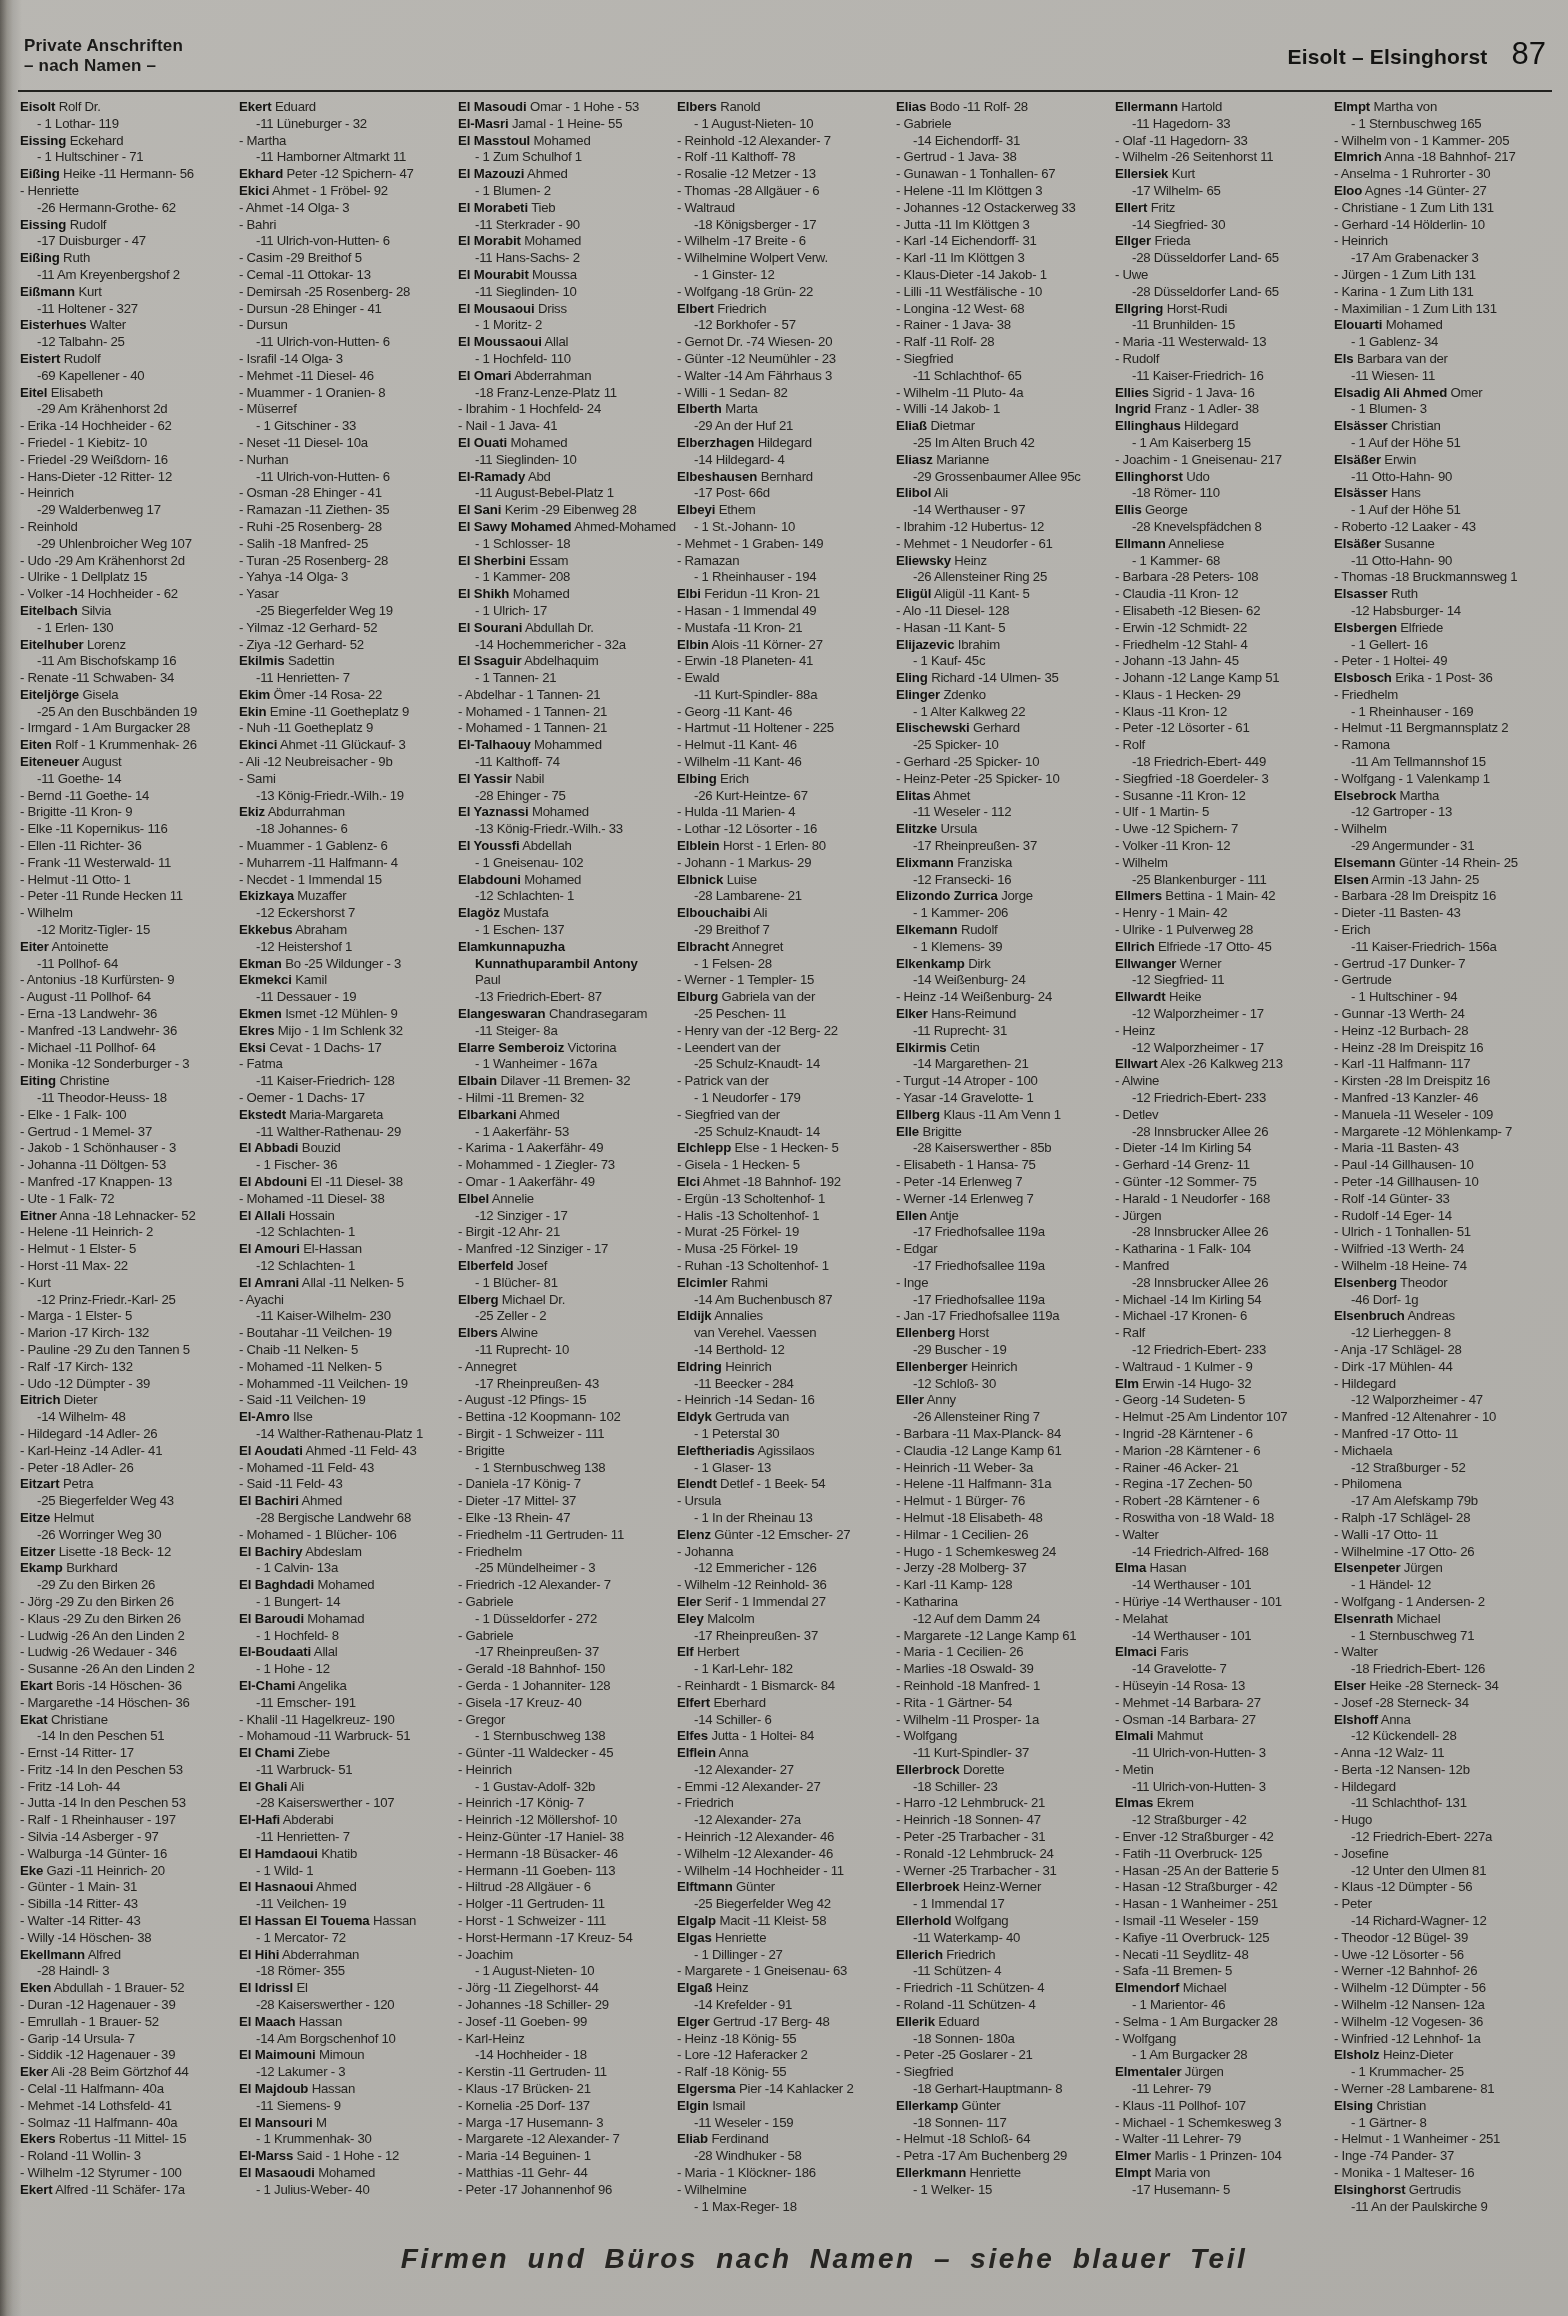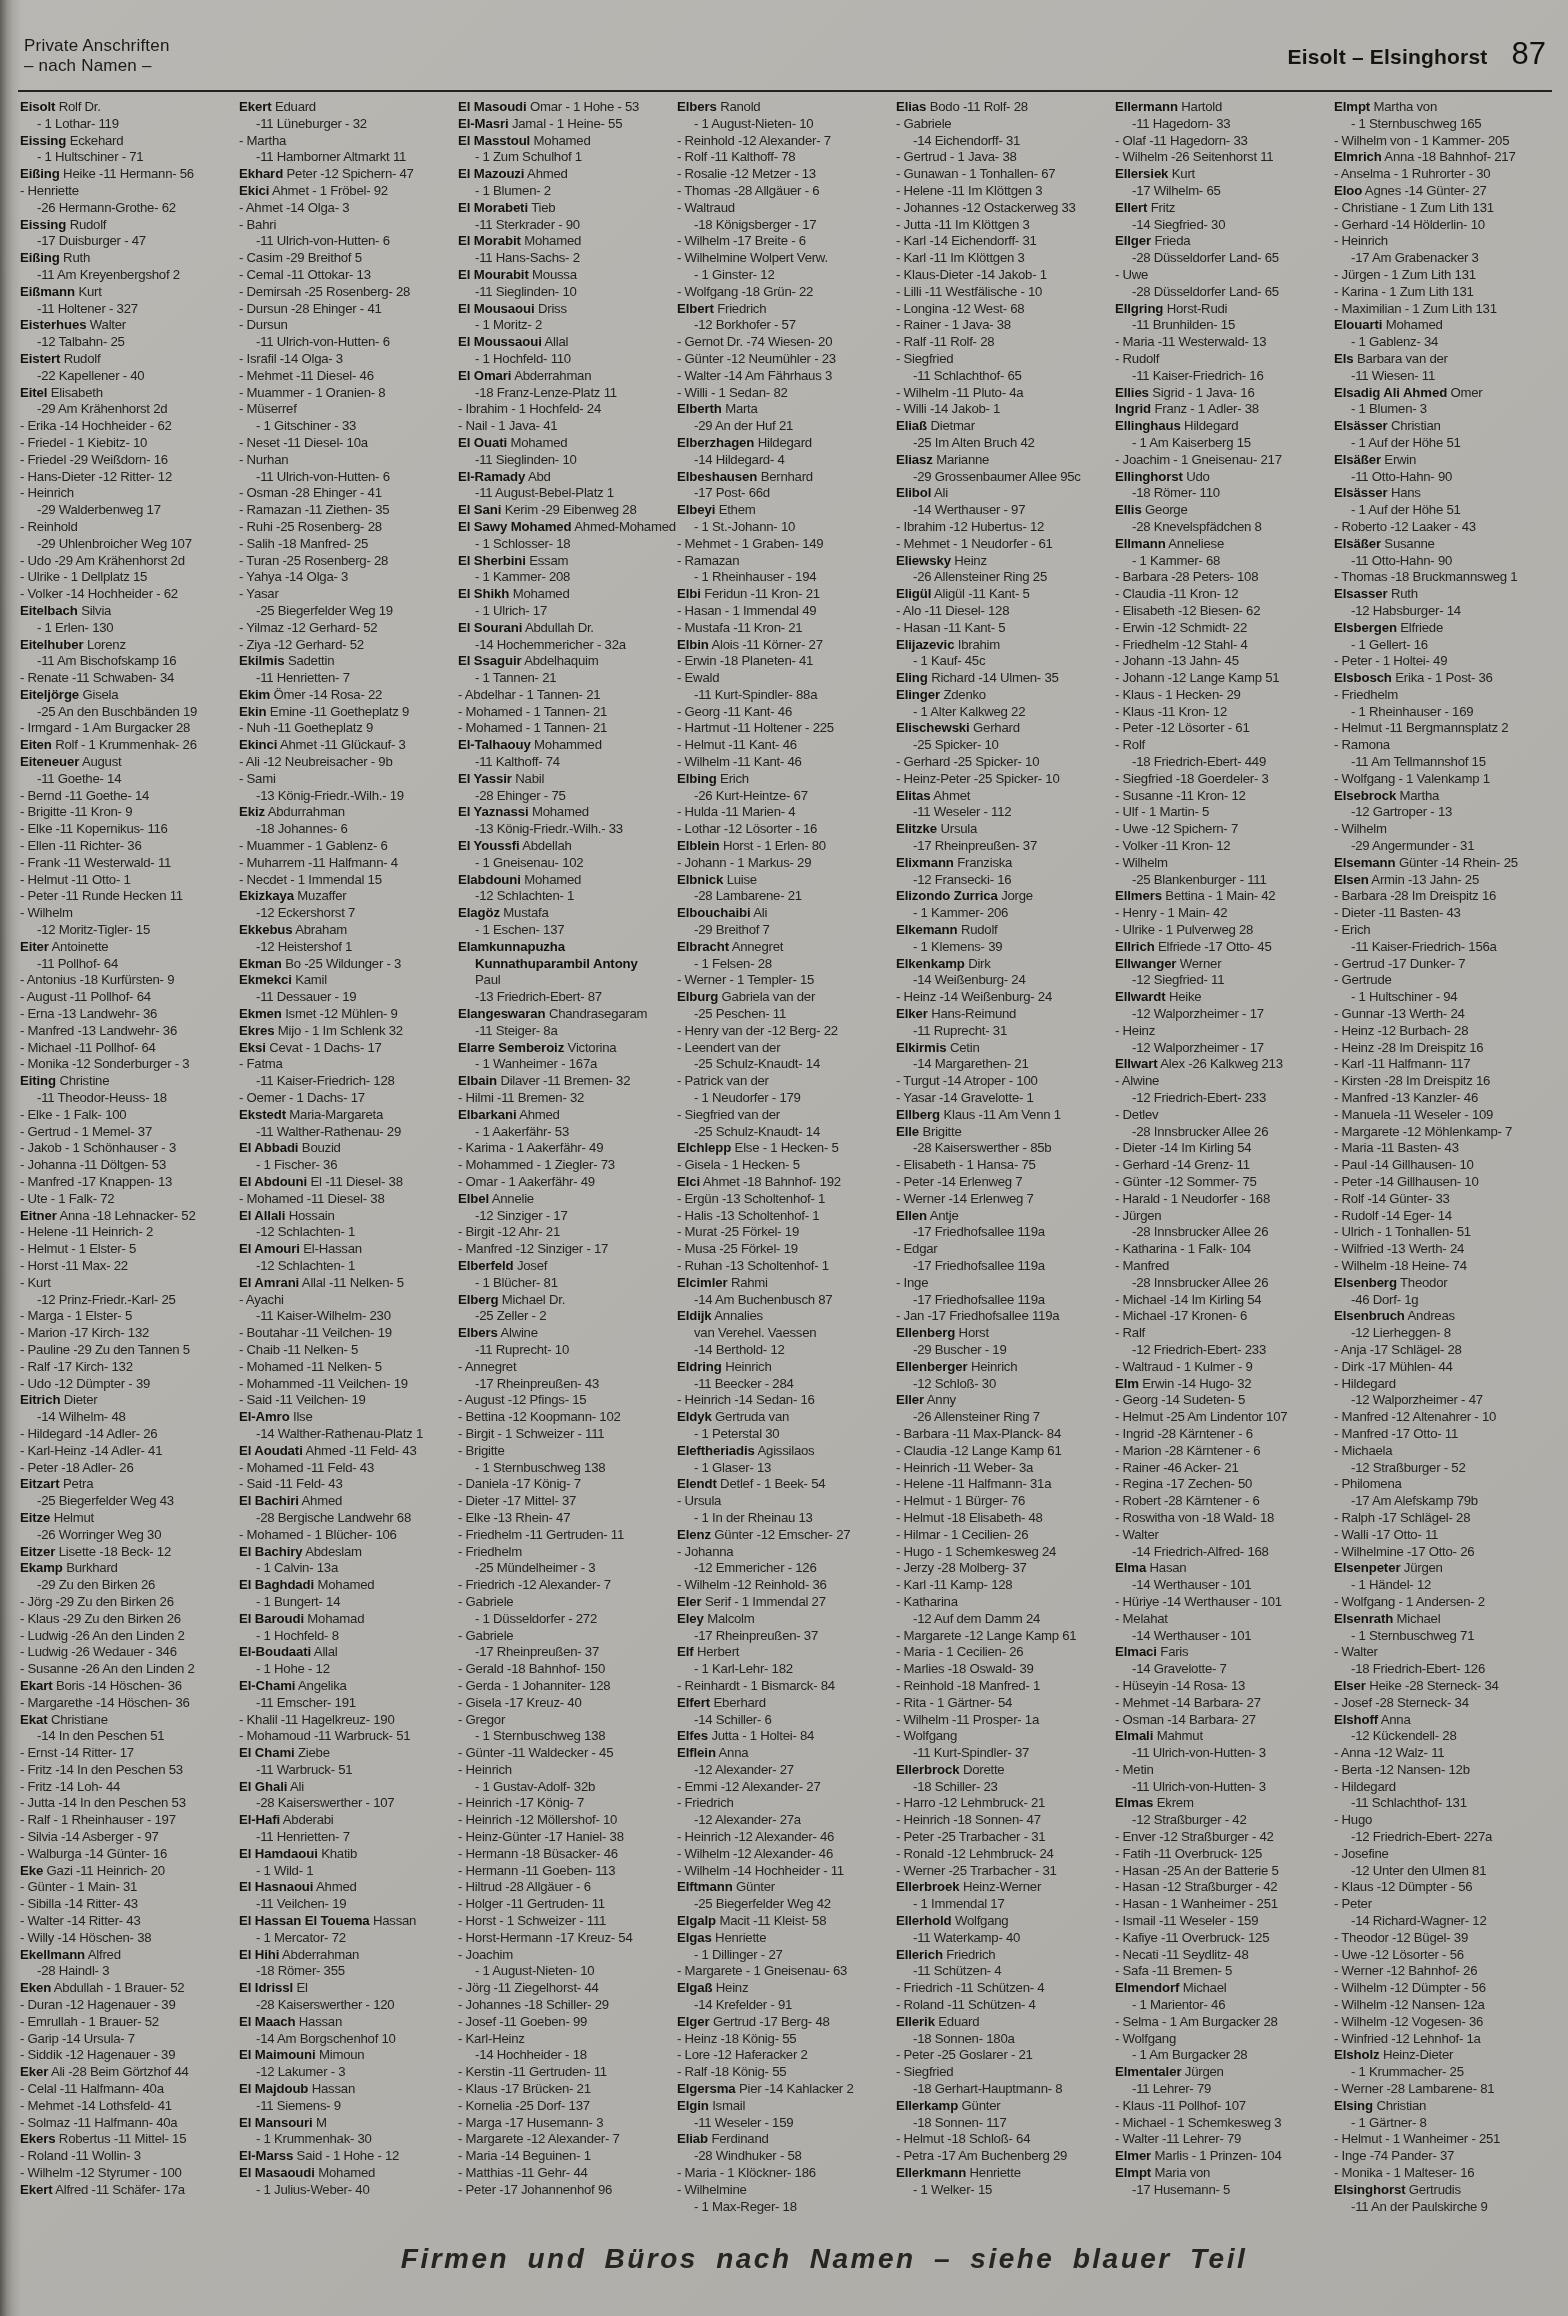--- a/index.html
+++ b/index.html
@@ -13,21 +13,21 @@
     position:absolute;left:0;top:0;width:22px;height:100%;
     background:linear-gradient(to right,#57544e 0px,#8e8b84 7px,rgba(120,118,112,0.25) 13px,rgba(0,0,0,0) 22px);
     pointer-events:none;
   }
   .paper-tint{
     position:absolute;inset:0;
     background:linear-gradient(135deg,rgba(255,255,255,0.05),rgba(0,0,0,0.04));
     pointer-events:none;
   }
   .page-header{position:absolute;top:36px;left:24px;right:22px;}
-  .hdr-left{float:left;font-weight:400;font-size:17px;line-height:20px;letter-spacing:0.2px;color:#1b1b19;}
+  .hdr-left{float:left;font-weight:700;font-size:17px;line-height:20px;letter-spacing:0.2px;color:#1b1b19;}
   .hdr-right{float:right;display:flex;align-items:baseline;gap:24px;}
   .hdr-range{font-weight:700;font-size:21px;letter-spacing:0.2px;color:#151513;}
   .hdr-page{font-weight:400;font-size:31px;color:#111110;}
   .hdr-rule{position:absolute;top:90px;left:18px;right:16px;height:2px;background:#22221f;}
   .page-columns{
     position:absolute;top:99px;left:20px;right:14px;
     display:flex;
   }
   .dircol{flex:0 0 219px;width:219px;}
   .dline{
@@ -71,21 +71,21 @@
       <div class="dline ind">-26 Hermann-Grothe- 62</div>
       <div class="dline"><b>Eissing</b> Rudolf</div>
       <div class="dline ind">-17 Duisburger - 47</div>
       <div class="dline"><b>Eißing</b> Ruth</div>
       <div class="dline ind">-11 Am Kreyenbergshof 2</div>
       <div class="dline"><b>Eißmann</b> Kurt</div>
       <div class="dline ind">-11 Holtener - 327</div>
       <div class="dline"><b>Eisterhues</b> Walter</div>
       <div class="dline ind">-12 Talbahn- 25</div>
       <div class="dline"><b>Eistert</b> Rudolf</div>
-      <div class="dline ind">-22 Kapellener - 40</div>
+      <div class="dline ind">-69 Kapellener - 40</div>
       <div class="dline"><b>Eitel</b> Elisabeth</div>
       <div class="dline ind">-29 Am Krähenhorst 2d</div>
       <div class="dline">- Erika -14 Hochheider - 62</div>
       <div class="dline">- Friedel - 1 Kiebitz- 10</div>
       <div class="dline">- Friedel -29 Weißdorn- 16</div>
       <div class="dline">- Hans-Dieter -12 Ritter- 12</div>
       <div class="dline">- Heinrich</div>
       <div class="dline ind">-29 Walderbenweg 17</div>
       <div class="dline">- Reinhold</div>
       <div class="dline ind">-29 Uhlenbroicher Weg 107</div>

